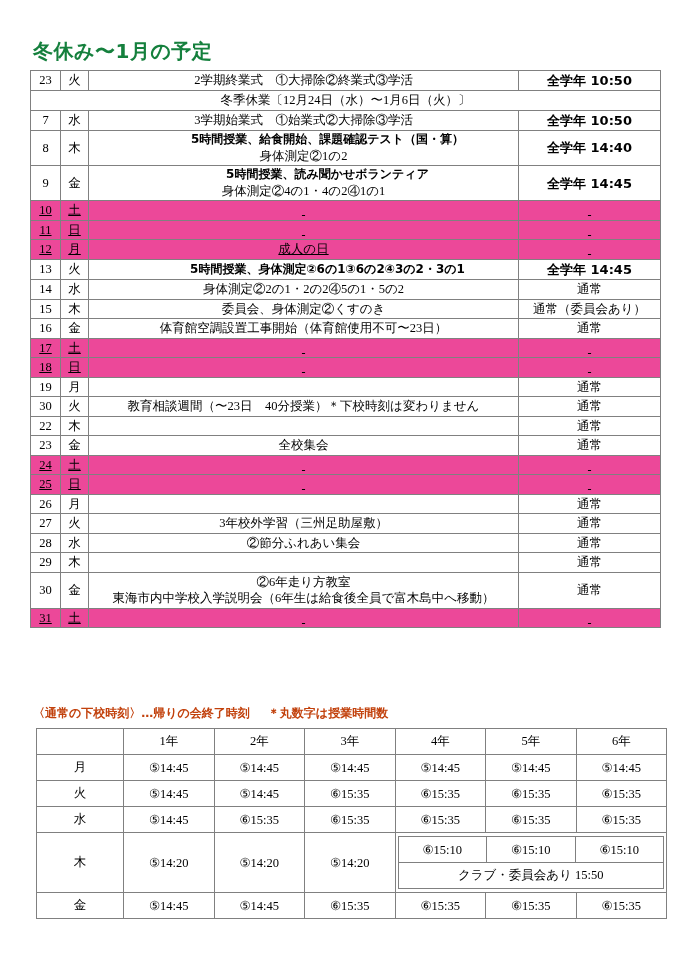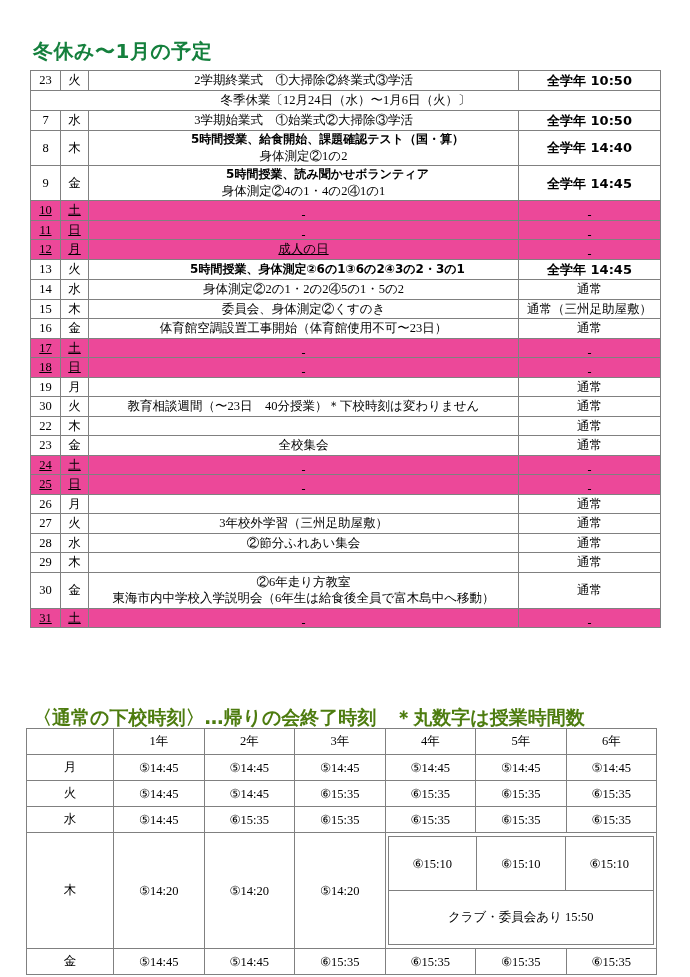--- a/index.html
+++ b/index.html
@@ -93,30 +93,30 @@
   }
   .ln { display: block; }
 
   
   .sub-title {
     position: absolute;
     left: 33px;
     top: 705px;
     font-family: "DejaVu Sans", "Liberation Sans", sans-serif;
     font-weight: bold;
-    font-size: 19px;
-    color: #4d7c0f;
+    font-size: 12px;
+    color: #c2410c;
     white-space: nowrap;
   }
   .sub-title .gap { display: inline-block; width: 18px; }
 
   
   .dis-wrap {
     position: absolute;
-    left: 26px;
+    left: 36px;
     top: 728px;
     width: 630px;
   }
   table.dis {
     border-collapse: collapse;
     width: 630px;
     table-layout: fixed;
   }
   table.dis td {
     border: 1px solid #808080;
@@ -132,21 +132,21 @@
   td.dayname { font-size: 13px; }
   table.inner {
     border-collapse: collapse;
     width: 100%;
     table-layout: fixed;
   }
   table.inner td {
     border: 1px solid #808080;
     font-size: 12.5px;
     text-align: center;
-    padding: 17px 2px;
+    padding: 3px 2px;
     height: 19px;
   }
   td.nopad { padding: 0; border: 0; }
   td.club { font-size: 12.5px; }
 </style>
 </head>
 <body>
 
 <div class="page">
 
@@ -233,21 +233,21 @@
               <span class="ln">身体測定②2の1・2の2④5の1・5の2</span>
             </td>
             <td class="time">通常</td>
           </tr>
           <tr>
             <td class="day">15</td>
             <td class="wd">木</td>
             <td class="event">
               <span class="ln">委員会、身体測定②くすのき</span>
             </td>
-            <td class="time">通常（三州足助屋敷）</td>
+            <td class="time">通常（委員会あり）</td>
           </tr>
           <tr>
             <td class="day">16</td>
             <td class="wd">金</td>
             <td class="event">
               <span class="ln">体育館空調設置工事開始（体育館使用不可〜23日）</span>
             </td>
             <td class="time">通常</td>
           </tr>
           <tr class="shaded">

